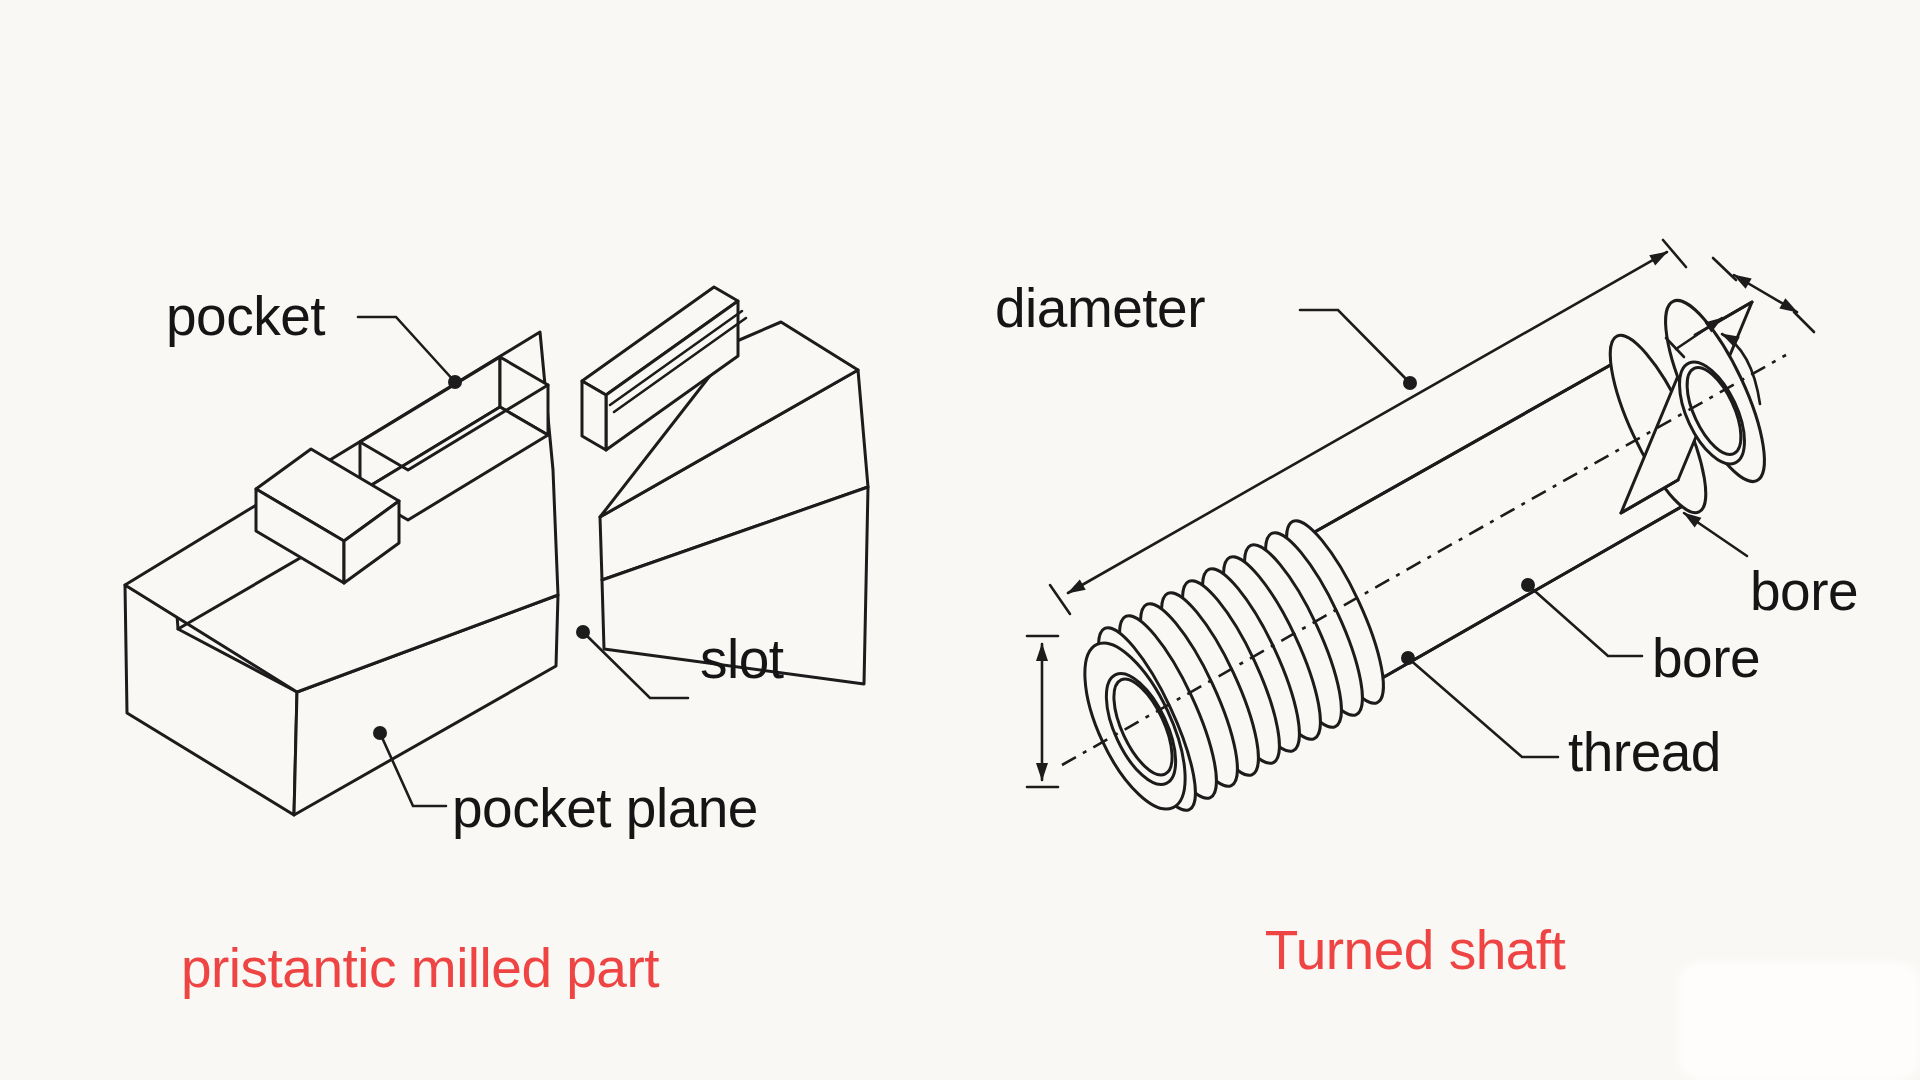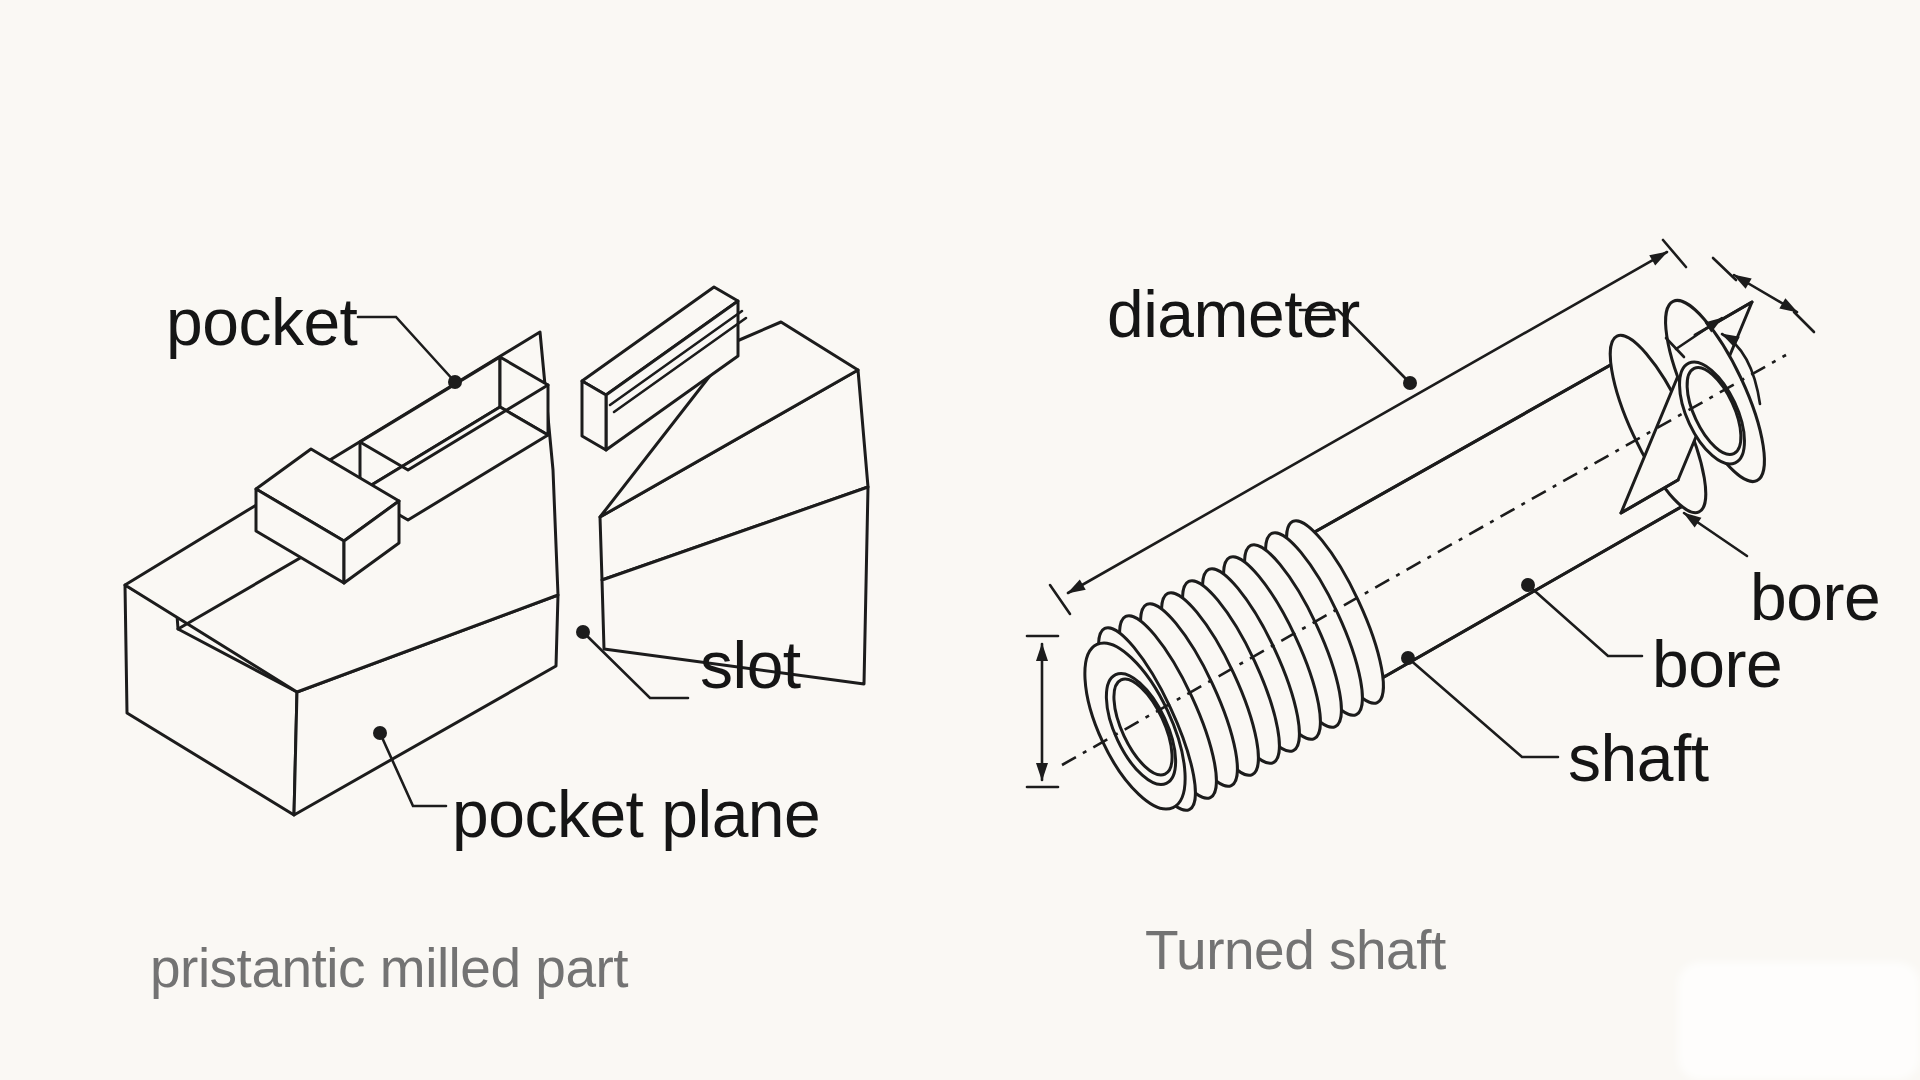--- a/index.html
+++ b/index.html
@@ -3,25 +3,25 @@
 <meta charset="utf-8">
 <style>
   html,body{margin:0;padding:0;}
   body{
     width:1920px;height:1080px;position:relative;overflow:hidden;
     background:#faf8f4;
     font-family:"Liberation Sans", sans-serif;
   }
   #canvas{position:absolute;left:0;top:0;width:1920px;height:1080px;}
   .lbl{
-    position:absolute;color:#151515;font-size:66px;line-height:1.1;
+    position:absolute;color:#151515;font-size:55px;line-height:1.1;
     letter-spacing:-0.5px;white-space:nowrap;
   }
   .caption{
-    position:absolute;color:#737373;font-size:55px;
+    position:absolute;color:#ef4444;font-size:55px;text-align:center;
     letter-spacing:-0.5px;white-space:nowrap;
   }
   .ink{stroke:#1c1c1c;fill:none;stroke-width:3;stroke-linejoin:round;stroke-linecap:round;}
   .face{stroke:#1c1c1c;fill:#faf8f4;stroke-width:3;stroke-linejoin:round;stroke-linecap:round;}
   .thin{stroke:#1c1c1c;fill:none;stroke-width:2.6;stroke-linecap:round;}
   .dot{fill:#1c1c1c;stroke:none;}
   .center{stroke:#1c1c1c;fill:none;stroke-width:2.6;stroke-dasharray:16 8 4 8;}
   #watermark{
     position:absolute;left:1678px;top:962px;width:242px;height:118px;
     background:rgba(255,255,255,0.75);border-radius:22px;filter:blur(4px);
@@ -133,17 +133,17 @@
     <path class="thin" d="M1558,757 L1522,757 L1408,658"></path>
     <circle class="dot" cx="1408" cy="658" r="7"></circle>
   </g>
 </svg>
 
 <div class="lbl" style="left:166px;top:286px">pocket</div>
 <div class="lbl" style="left:700px;top:629px">slot</div>
 <div class="lbl" style="left:452px;top:778px">pocket plane</div>
 <div class="caption" style="left:150px;top:936px;width:540px">pristantic milled part</div>
 
-<div class="lbl" style="left:1107px;top:278px">diameter</div>
+<div class="lbl" style="left:995px;top:278px">diameter</div>
 <div class="lbl" style="left:1750px;top:561px">bore</div>
 <div class="lbl" style="left:1652px;top:628px">bore</div>
-<div class="lbl" style="left:1568px;top:722px">shaft</div>
+<div class="lbl" style="left:1568px;top:722px">thread</div>
 <div class="caption" style="left:1145px;top:918px;width:540px">Turned shaft</div>
 
 </body></html>

